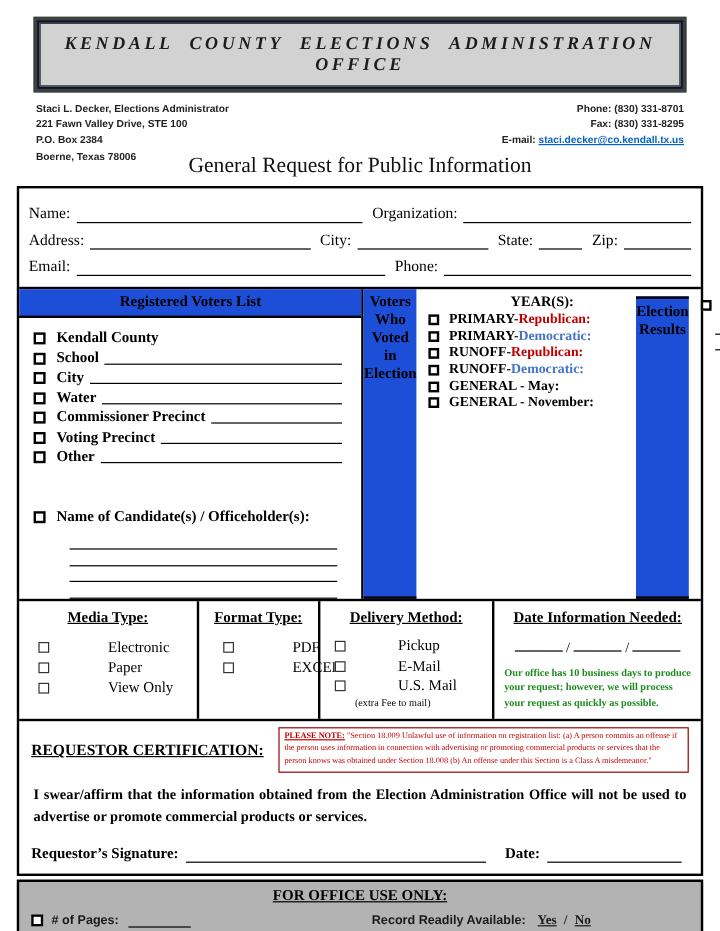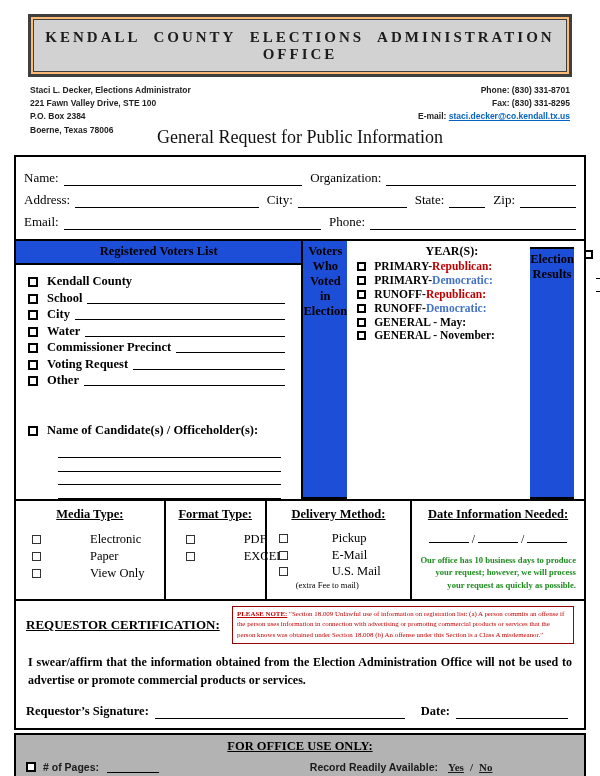--- a/index.html
+++ b/index.html
@@ -1,21 +1,21 @@
 <!DOCTYPE html>
 <html><head>
 <meta charset="utf-8">
 <style>
   * { box-sizing: border-box; margin: 0; padding: 0; }
   html,body { width:600px; height:776px; background:#fff; }
   body { font-family:"Liberation Serif", serif; color:#000; position:relative; overflow:hidden; }
   .page { padding:14px 14px 0 14px; }
 
   
-  .banner-outer { margin:0 14px; border:3px solid #3f3f3f; padding:2px; background:#fdba74; }
+  .banner-outer { margin:0 14px; border:3px solid #3f3f3f; padding:2px; background:#0f172a;font-style:italic; }
   .banner-inner { border:1px solid #3f3f3f; background:#d2d2d2; text-align:center; padding:9px 2px 8px 2px; }
   .banner-title { font-weight:bold; font-size:15px; letter-spacing:3px; word-spacing:7px; color:#1c1c1c; }
 
   
   .letterhead { display:flex; justify-content:space-between; margin-top:7px; padding:0 16px 0 16px;
                 font-family:"Liberation Sans", sans-serif; font-weight:bold; font-size:8.5px; line-height:1.55; color:#222; }
   .lh-right { text-align:right; }
   .email-link { color:#0563c1; text-decoration:underline; }
   .form-title { text-align:center; font-size:18px; margin-top:-10px; color:#111; }
 
@@ -65,21 +65,21 @@
   .mc1 { width:26%; } .mc2 { width:17.8%; } .mc3 { width:25.6%; } .mc4 { width:30.6%; }
   .mhdr { text-align:center; font-weight:bold; font-size:12.5px; text-decoration:underline; margin-bottom:9px; white-space:nowrap; }
   .mrow { display:flex; align-items:center; height:17px; font-size:12.5px; padding-left:10px;gap:37px; }
   .mc2 .mrow { padding-left:14px; }
   .mc3 .mrow { padding-left:6px; height:16.5px; }
   .cb3 { width:9px; height:9px; border:1px solid #333; background:#fff; flex:none; margin-right:12px; }
   .mc3 .cb3 { margin-right:7px; }
   .mail-note { font-size:8.5px; margin-left:23px; height:10px; }
   .slashrow { text-align:center; margin:8px 0 7px 0; font-size:12px; }
   .slashrow .b { display:inline-block; width:40px; border-bottom:1px solid #000; height:12px; }
-  .greennote { color:#1f8b1f; font-weight:bold; font-size:8.6px; text-align:right; line-height:1.45; padding:0 2px; }
+  .greennote { color:#1f8b1f; font-weight:bold; font-size:8.6px; text-align:left; line-height:1.45; padding:0 2px; }
 
   
   .cert { border-top:2px solid #000; padding:5px 10px 9px 10px; }
   .cert-top { display:flex; }
   .cert-hdr { font-weight:bold; font-size:13px; text-decoration:underline; white-space:nowrap; margin-top:11px; }
   .rednote { margin-left:auto; width:342px; border:1px solid #990000; color:#c00000; font-size:6.9px; line-height:1.5; padding:2px 4px 3px 4px; }
   .rednote .plabel { font-weight:bold; text-decoration:underline; }
   .statement { font-weight:bold; font-size:12px; text-align:justify; line-height:1.45; margin:10px 2px 0 2px; }
   .sigrow { display:flex; align-items:flex-end; margin-top:15px; font-weight:bold; font-size:12.5px; }
   .sigrow .line { margin:0 6px; }
@@ -182,21 +182,21 @@
             <span>Water</span>
             <span class="line fl1"></span>
           </div>
           <div class="cbrow">
             <span class="cb"></span>
             <span>Commissioner Precinct</span>
             <span class="line fl1"></span>
           </div>
           <div class="cbrow">
             <span class="cb"></span>
-            <span>Voting Request</span>
+            <span>Voting Precinct</span>
             <span class="line fl1"></span>
           </div>
           <div class="cbrow">
             <span class="cb"></span>
             <span>Other</span>
             <span class="line fl1"></span>
           </div>
 
           <div style="height:33px"></div>
 

